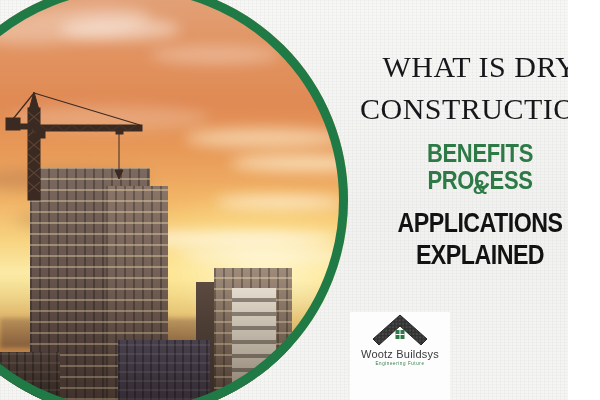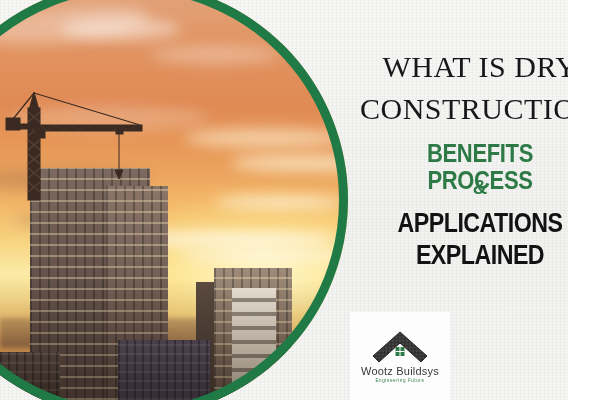--- a/index.html
+++ b/index.html
@@ -283,21 +283,21 @@
   .logo-card {
     position: absolute;
     left: 350px;
     top: 312px;
     width: 100px;
     height: 88px;
     background: #fdfdfd;
     display: flex;
     flex-direction: column;
     align-items: center;
-    justify-content: center;
+    justify-content: flex-start;
   }
   .logo-mark {
     width: 58px;
     height: 34px;
     position: relative;
     margin-bottom: 2px;
   }
   .logo-name {
     font-family: "Liberation Sans", sans-serif;
     font-size: 11px;

